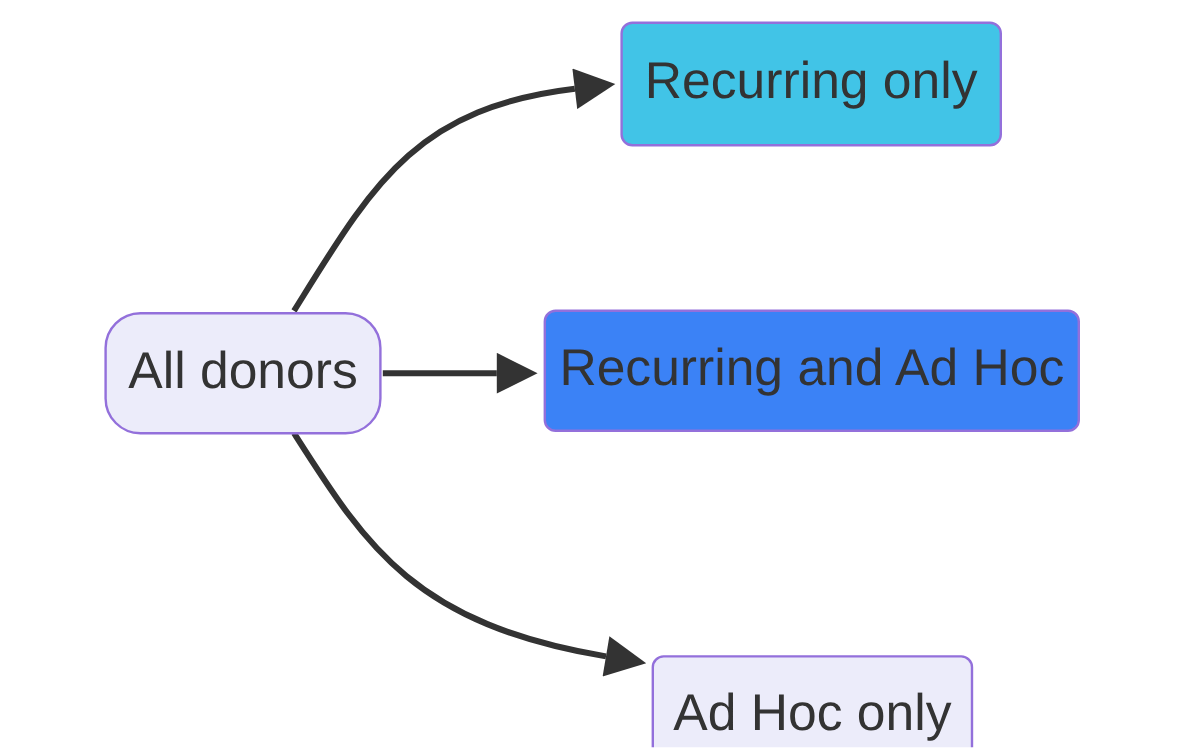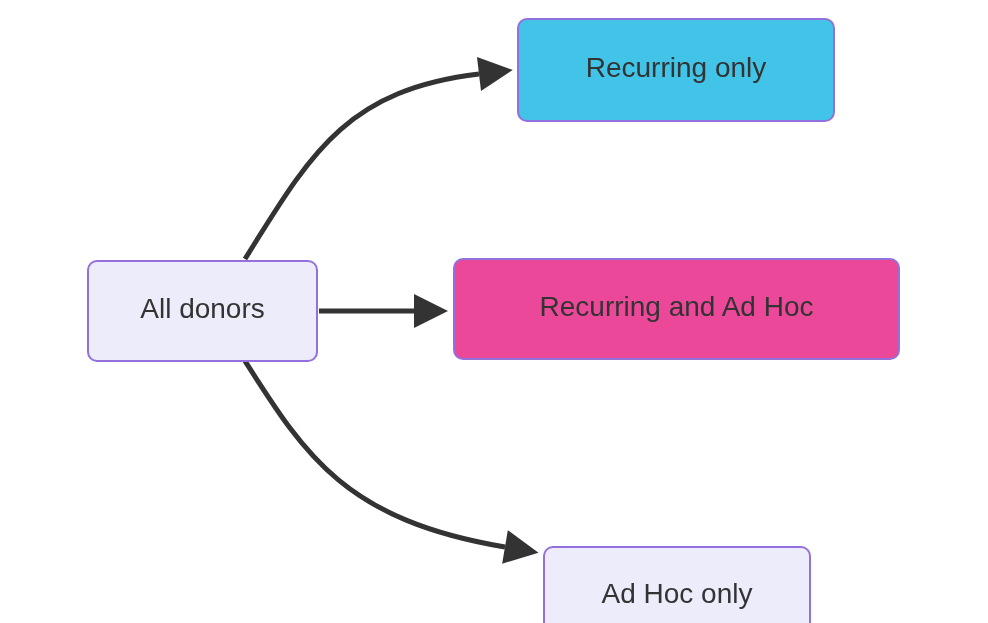--- a/index.html
+++ b/index.html
@@ -31,27 +31,27 @@
     position: absolute;
     box-sizing: border-box;
     border: 2.5px solid #9370DB;
     border-radius: 10px;
     background: #ECECFA;
     display: flex;
     align-items: center;
     justify-content: center;
   }
   .node-label {
-    font-size: 28px;
+    font-size: 43px;
     line-height: 1;
     color: #333333;
     white-space: nowrap;
     padding-bottom: 4px;
   }
-  .node-all-donors          { left: 87px;  top: 260px; width: 231px; height: 102px; }
+  .node-all-donors          { left: 87px;  top: 260px; width: 231px; height: 102px; border-radius: 30px; }
   .node-recurring-only      { left: 517px; top: 18px;  width: 318px; height: 104px; }
   .node-recurring-and-adhoc { left: 453px; top: 258px; width: 447px; height: 102px; }
   .node-adhoc-only          { left: 543px; top: 498px; width: 268px; height: 100px; margin-top: 48px; }
 </style>
 </head>
 <body>
 
 <div class="stage" style="background-color: rgb(255, 255, 255);">
 
   <svg class="edges-layer" viewBox="0 0 988 623" xmlns="http://www.w3.org/2000/svg">
@@ -69,21 +69,21 @@
   </svg>
 
   <div class="node node-all-donors" style="background-color: rgb(236, 236, 250); border-color: rgb(147, 112, 219);">
     <span class="node-label" style="color: rgb(51, 51, 51);">All donors</span>
   </div>
 
   <div class="node node-recurring-only" style="background-color: rgb(65, 196, 231); border-color: rgb(147, 112, 219);">
     <span class="node-label" style="color: rgb(51, 51, 51);">Recurring only</span>
   </div>
 
-  <div class="node node-recurring-and-adhoc" style="background-color: #ec4899; border-color: rgb(147, 112, 219);">
+  <div class="node node-recurring-and-adhoc" style="background-color: #3b82f6; border-color: rgb(147, 112, 219);">
     <span class="node-label" style="color: rgb(51, 51, 51);">Recurring and Ad Hoc</span>
   </div>
 
   <div class="node node-adhoc-only" style="background-color: rgb(236, 236, 250); border-color: rgb(147, 112, 219);">
     <span class="node-label" style="color: rgb(51, 51, 51);">Ad Hoc only</span>
   </div>
 
 </div>
 
 </body></html>

